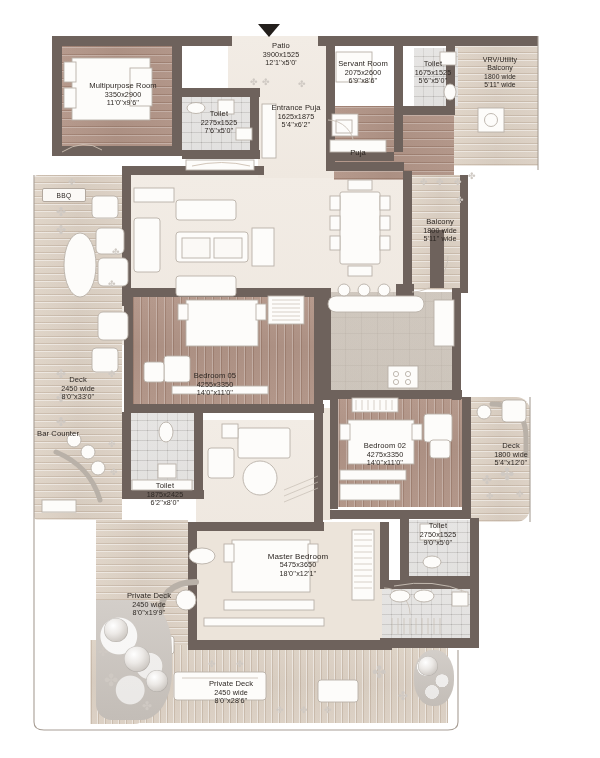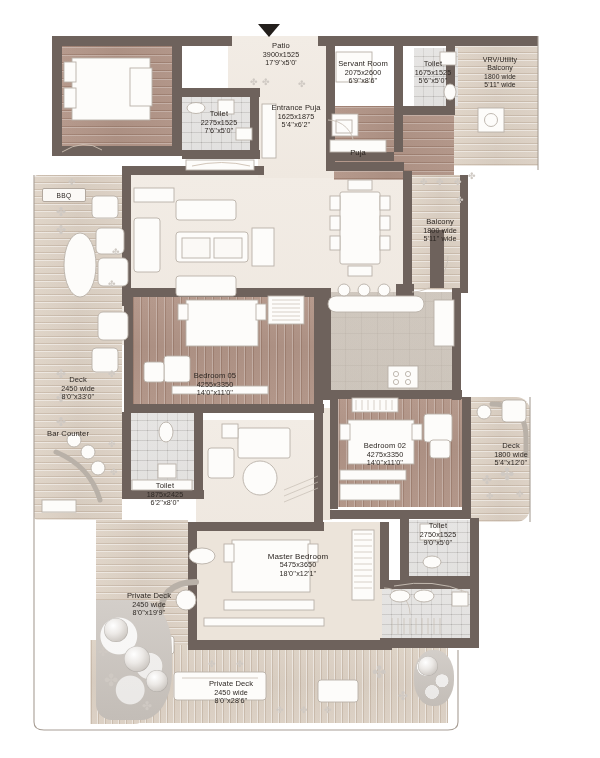--- a/index.html
+++ b/index.html
@@ -414,41 +414,46 @@
   <div class="star m" style="left:98px; top:646px;">✤</div>
   <div class="star m" style="left:142px; top:700px;">✤</div>
 
   <div class="bush" style="left:414px; top:650px; width:40px; height:56px;"></div>
   <div class="shrub" style="left:418px; top:656px; width:20px; height:20px;"></div>
 
   <div class="tagbox" style="left:42px; top:188px; width:44px; height:14px;">
     <span>BBQ</span>
   </div>
 
-  <div class="lbl" style="left:22px; top:430px; width:92px;">
+  <div class="lbl" style="left:12px; top:430px; width:92px;">
     <div class="n">Bar Counter</div>
   </div>
 
   <div class="lbl" style="left:330px; top:149px; width:56px;">
     <div class="n">Puja</div>
   </div>
 
   <div class="arrow" style="left:258px; top:24px;"></div>
 
+  <div class="lbl" style="left:62px; top:82px; width:122px;">
+    <div class="n">Multipurpose Room</div>
+    <div class="d">3350x2900</div>
+    <div class="d">11'0''x9'6''</div>
+  </div>
 
   <div class="lbl" style="left:182px; top:110px; width:74px;">
     <div class="n">Toilet</div>
     <div class="d">2275x1525</div>
     <div class="d">7'6''x5'0''</div>
   </div>
 
   <div class="lbl" style="left:228px; top:42px; width:106px;">
     <div class="n">Patio</div>
     <div class="d">3900x1525</div>
-    <div class="d">17'9''x5'0'</div>
+    <div class="d">12'1''x5'0'</div>
   </div>
 
   <div class="lbl" style="left:258px; top:104px; width:76px;">
     <div class="n">Entrance Puja</div>
     <div class="d">1625x1875</div>
     <div class="d">5'4''x6'2''</div>
   </div>
 
   <div class="lbl" style="left:330px; top:60px; width:66px;">
     <div class="n">Servant Room</div>

